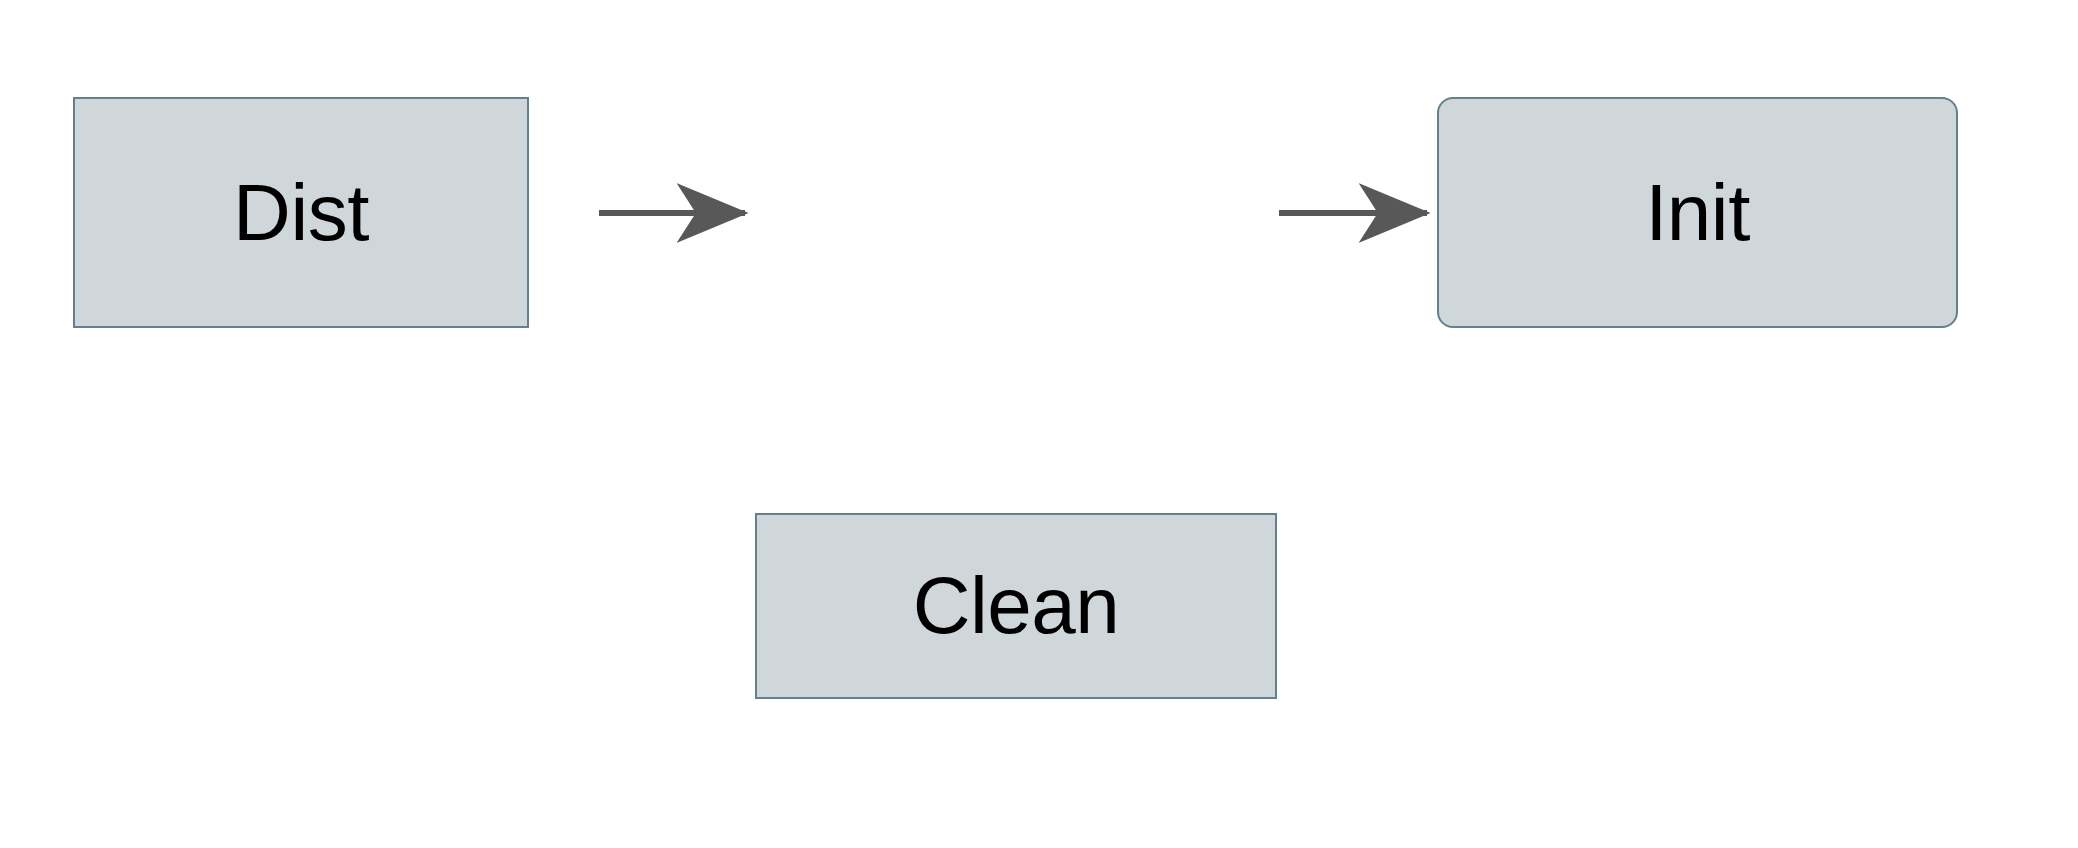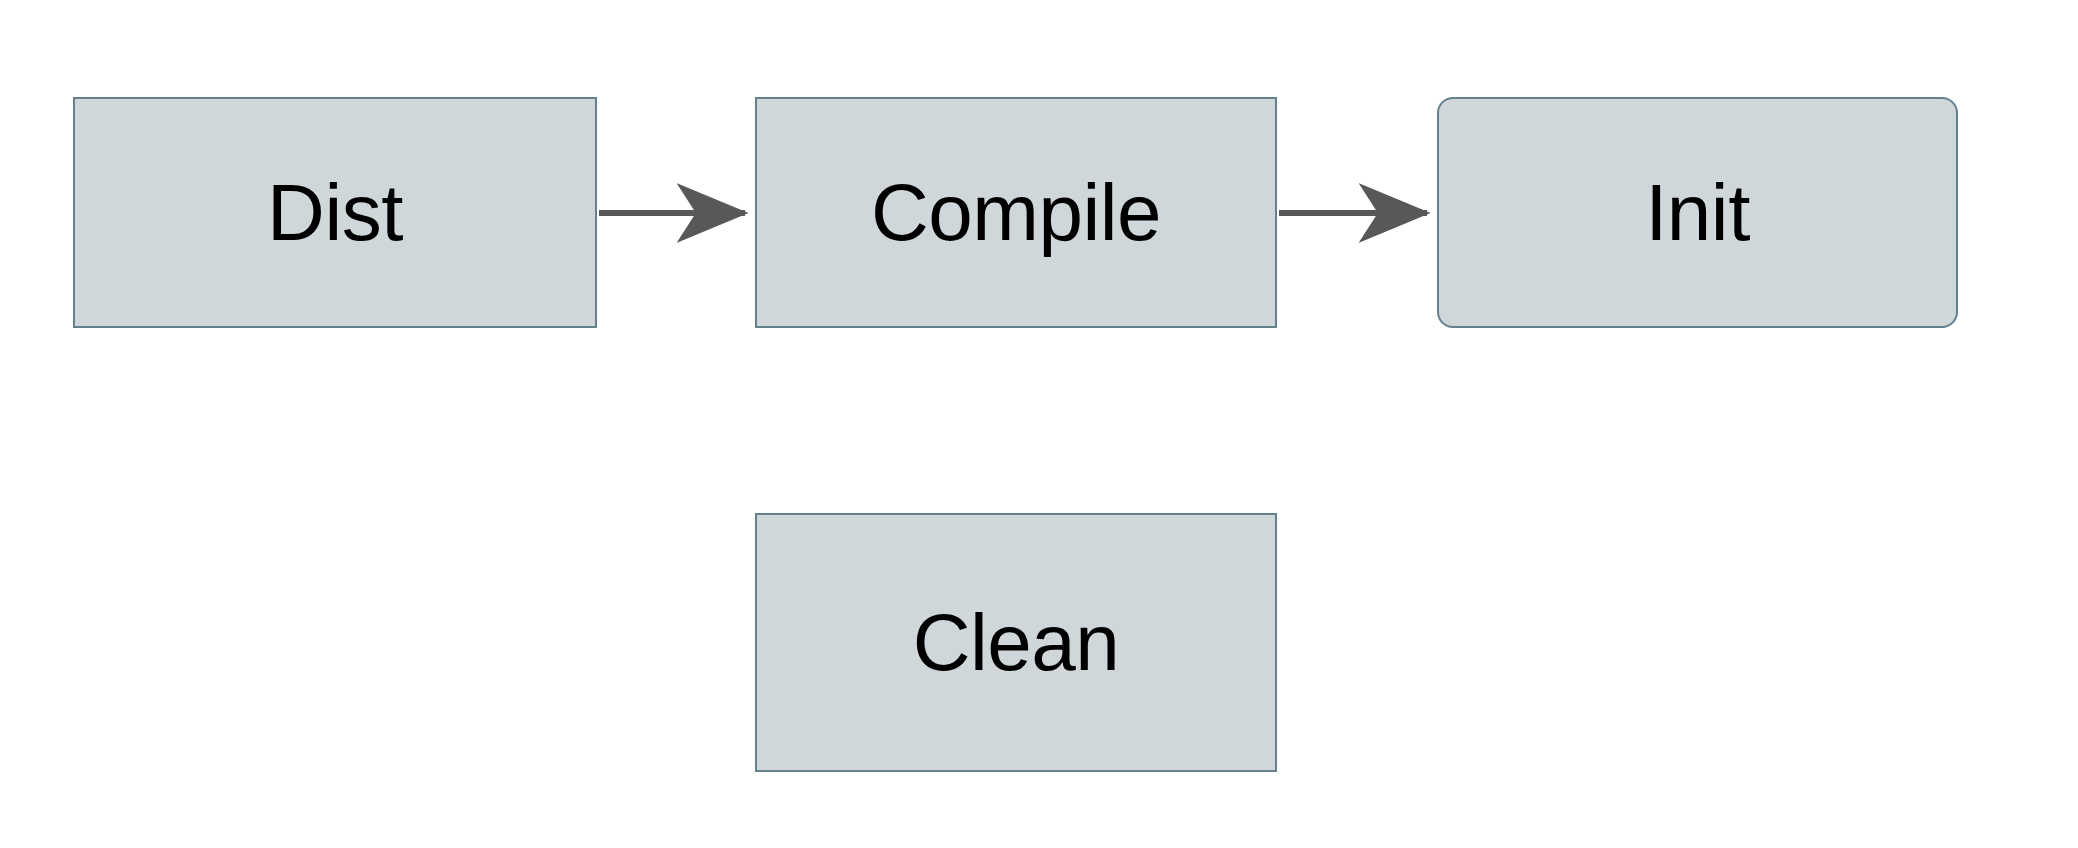--- a/index.html
+++ b/index.html
@@ -65,29 +65,26 @@
     </defs>
 
     <line x1="599" y1="213" x2="745" y2="213" stroke="#585858" stroke-width="6" stroke-linecap="butt" marker-end="url(#classic-arrow)"></line>
 
     <line x1="1279" y1="213" x2="1427" y2="213" stroke="#585858" stroke-width="6" stroke-linecap="butt" marker-end="url(#classic-arrow)"></line>
   </svg>
 
   <div class="edge-hit" style="left:597px; top:198px; width:158px; height:30px;"></div>
   <div class="edge-hit" style="left:1277px; top:198px; width:160px; height:30px;"></div>
 
-  <div class="node" style="left:73px; top:97px; width:524px; height:231px;justify-content:center;">
+  <div class="node" style="left:73px; top:97px; width:456px; height:231px;justify-content:center;">
     <span class="node-label">Dist</span>
   </div>
 
-  <div class="node" style="left:755px; top:97px; width:522px; height:231px;">
-    <span class="node-label">Compile</span>
-  </div>
 
   <div class="node" style="left:1437px; top:97px; width:521px; height:231px;border-radius:16px;">
     <span class="node-label">Init</span>
   </div>
 
-  <div class="node" style="left:755px; top:513px; width:522px; height:259px;justify-content:center;">
+  <div class="node" style="left:755px; top:513px; width:522px; height:186px;justify-content:center;">
     <span class="node-label">Clean</span>
   </div>
 
 </div>
 
 </body></html>

